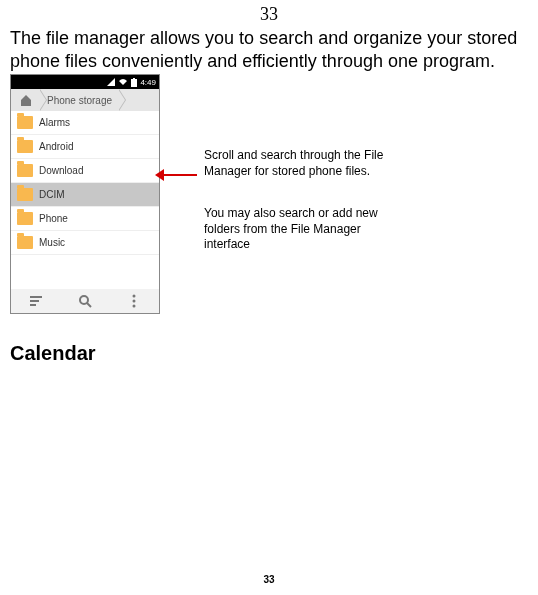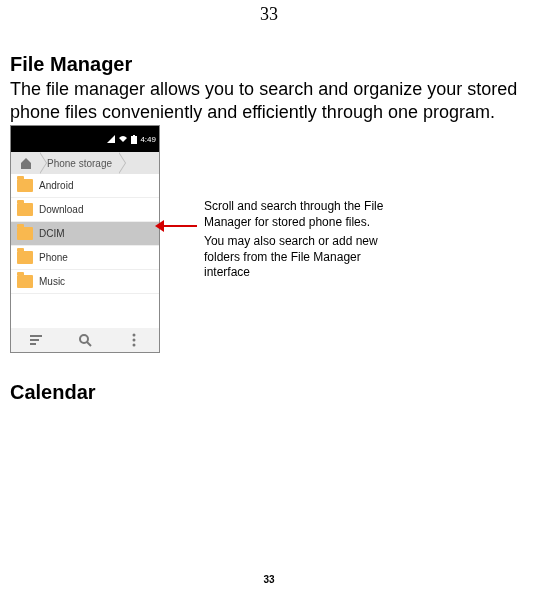--- a/index.html
+++ b/index.html
@@ -38,21 +38,21 @@
   
   .phone {
     width: 150px;
     border: 1px solid #888;
     background: #fff;
     font-family: Arial, sans-serif;
   }
   .statusbar {
     background: #000;
     color: #fff;
-    height: 26px;
+    height: 14px;
     font-size: 8px;
     display: flex;
     justify-content: flex-end;
     align-items: center;
     gap: 3px;
     padding: 0 3px;
   }
   .statusbar svg { display: block; }
   .breadcrumb {
     background: #e6e6e6;
@@ -143,38 +143,37 @@
     border-right: 9px solid #d40000;
   }
   .annot {
     font-size: 12px;
     line-height: 1.3;
     color: #000000;
     margin-top: 74px;
     width: 180px;
     margin-left: 4px;
   }
-  .annot p + p { margin-top: 4px; }
+  .annot p + p { margin-top: 27px; }
   .page-num-bottom {
     position: absolute;
     bottom: 10px;
     left: 0; right: 0;
     text-align: center;
     font-size: 10px;
     font-weight: bold;
   }
 </style>
 </head>
 <body>
 
 <div class="page-num-top">33</div>
 
 <div class="content">
 
-  <h2 class="section">File Manager</h2>
   <p class="body">The file manager allows you to search and organize your stored phone files conveniently and efficiently through one program.</p>
 
   <div class="row">
 
     <div class="phone">
       <div class="statusbar">
         <svg width="8" height="8" viewBox="0 0 8 8">
             <polygon points="0,8 8,8 8,0" fill="#fff"></polygon>
           </svg>
         <svg width="10" height="8" viewBox="0 0 10 8">
@@ -192,20 +191,24 @@
               <path d="M2 7 L7 2 L12 7 L12 13 L2 13 Z" fill="#777"></path>
             </svg>
         </div>
         <div class="bc-seg">
           <span>Phone storage</span>
         </div>
       </div>
       <div class="file-list" id="file-list">
           <div class="file-item">
             <div class="folder-icon"></div>
+            <span>Alarms</span>
+          </div>
+          <div class="file-item">
+            <div class="folder-icon"></div>
             <span>Android</span>
           </div>
           <div class="file-item">
             <div class="folder-icon"></div>
             <span>Download</span>
           </div>
           <div class="file-item selected">
             <div class="folder-icon"></div>
             <span>DCIM</span>
           </div>

